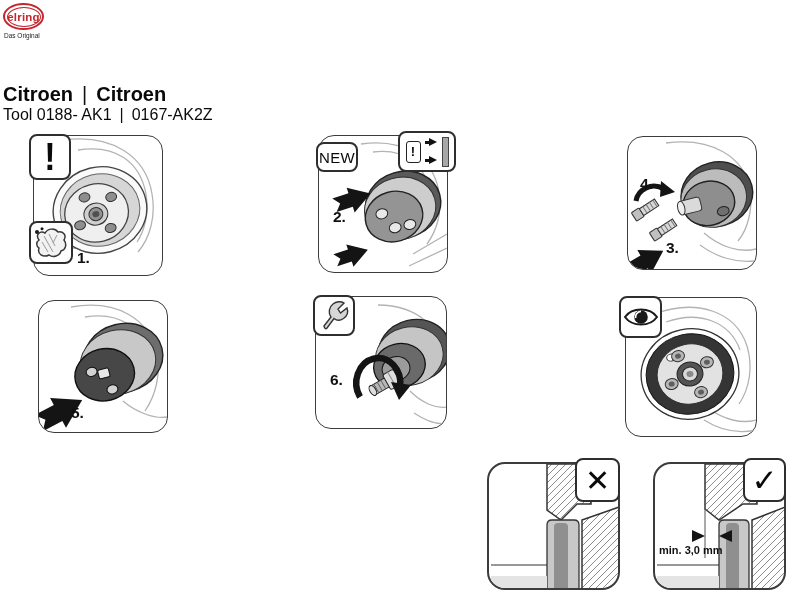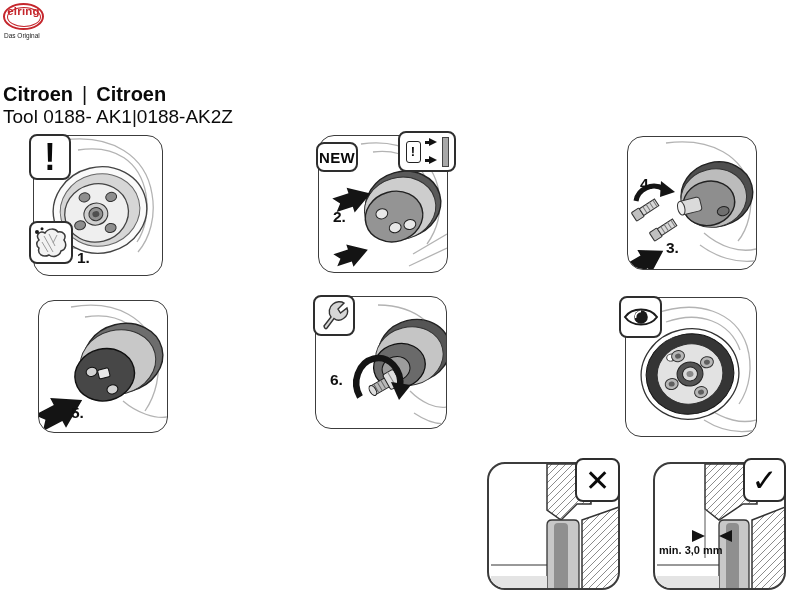--- a/index.html
+++ b/index.html
@@ -2,38 +2,38 @@
 <html><head>
 <meta charset="utf-8">
 <style>
   html,body{margin:0;padding:0;background:#fff;}
   #stage{position:relative;width:786px;height:593px;background:#fff;overflow:hidden;
          font-family:"Liberation Sans","DejaVu Sans",sans-serif;color:#0a0a0a;}
 
   
   .logo{position:absolute;left:3px;top:3px;width:50px;}
   .logo-oval{width:41px;height:27px;border:2px solid #c5262c;border-radius:50%;
-             display:flex;align-items:flex-start;justify-content:center;position:relative;box-sizing:border-box;}
+             display:flex;align-items:center;justify-content:center;position:relative;box-sizing:border-box;}
   .logo-oval::after{content:"";position:absolute;inset:1.5px;border:1px solid #c5262c;border-radius:50%;}
   .logo-brand{color:#c5262c;font-weight:700;font-size:11.5px;letter-spacing:.2px;}
   .logo-tagline{font-size:6.5px;color:#222;margin-top:2px;margin-left:1px;}
   .part-number{position:absolute;left:46px;top:0px;font-size:35px;font-weight:700;letter-spacing:-.5px;}
   .brand-line{position:absolute;left:3px;top:83px;font-size:20px;font-weight:700;display:flex;gap:9px;align-items:center;}
-  .tool-line{position:absolute;left:3px;top:106px;font-size:19px;font-weight:400;display:flex;align-items:center;}
+  .tool-line{position:absolute;left:3px;top:106px;font-size:16px;font-weight:400;display:flex;gap:8px;align-items:center;}
   .sep{font-weight:400;color:#111;}
 
   
   .pw{position:absolute;}
   .pbox{position:absolute;inset:0;border:1.7px solid #3c3c3c;border-radius:16px;overflow:hidden;background:#fff;}
   .pbox.bsec{border-width:2.2px;border-radius:18px;}
   .art{position:absolute;left:0;top:0;}
   .badge{position:absolute;background:#fff;border:2px solid #2e2e2e;border-radius:8px;box-sizing:border-box;
          display:flex;align-items:center;justify-content:center;}
   .excl{font-size:34px;font-weight:800;transform:scaleY(1.12);line-height:1;}
-  .newtxt{font-size:15px;font-weight:700;letter-spacing:.3px;}
+  .newtxt{font-size:15px;font-weight:400;letter-spacing:.3px;}
   .bigx{font-size:30px;font-weight:900;}
   .bigcheck{font-size:31px;font-weight:900;}
   .step{position:absolute;font-size:15.5px;font-weight:700;color:#101010;}
   .mingap{position:absolute;font-size:11px;font-weight:700;color:#101010;white-space:nowrap;text-align:center;}
 
   
   .mini{gap:4px;padding:3px 4px;}
   .mini-excl{width:15px;height:22px;border:1.5px solid #222;border-radius:3px;font-weight:800;font-size:13px;
              display:flex;align-items:center;justify-content:center;box-sizing:border-box;}
   .mini-mid{display:flex;flex-direction:column;justify-content:space-between;height:27px;}
@@ -55,21 +55,21 @@
     <div class="logo-tagline">Das Original</div>
   </div>
   <div class="brand-line">
     <span>Citroen</span>
     <span class="sep">|</span>
     <span>Citroen</span>
   </div>
   <div class="tool-line">
     <span>Tool 0188- AK1</span>
     <span class="sep">|</span>
-    <span>0188-AK2Z</span>
+    <span>0167-AK2Z</span>
   </div>
 
   <div class="pw" style="left:33px;top:135px;width:130px;height:141px;">
     <div class="pbox">
       <svg class="art" width="130" height="141" viewBox="0 0 130 141">
         <g fill="none" stroke="#b3b3b3" stroke-width="1.3">
           <path d="M30,4 C78,-2 112,20 118,58 C122,80 116,102 104,116"></path>
           <path d="M44,14 C82,8 106,26 112,58 C115,76 111,94 103,106"></path>
           <path d="M8,118 C28,112 50,110 68,114"></path>
         </g>

